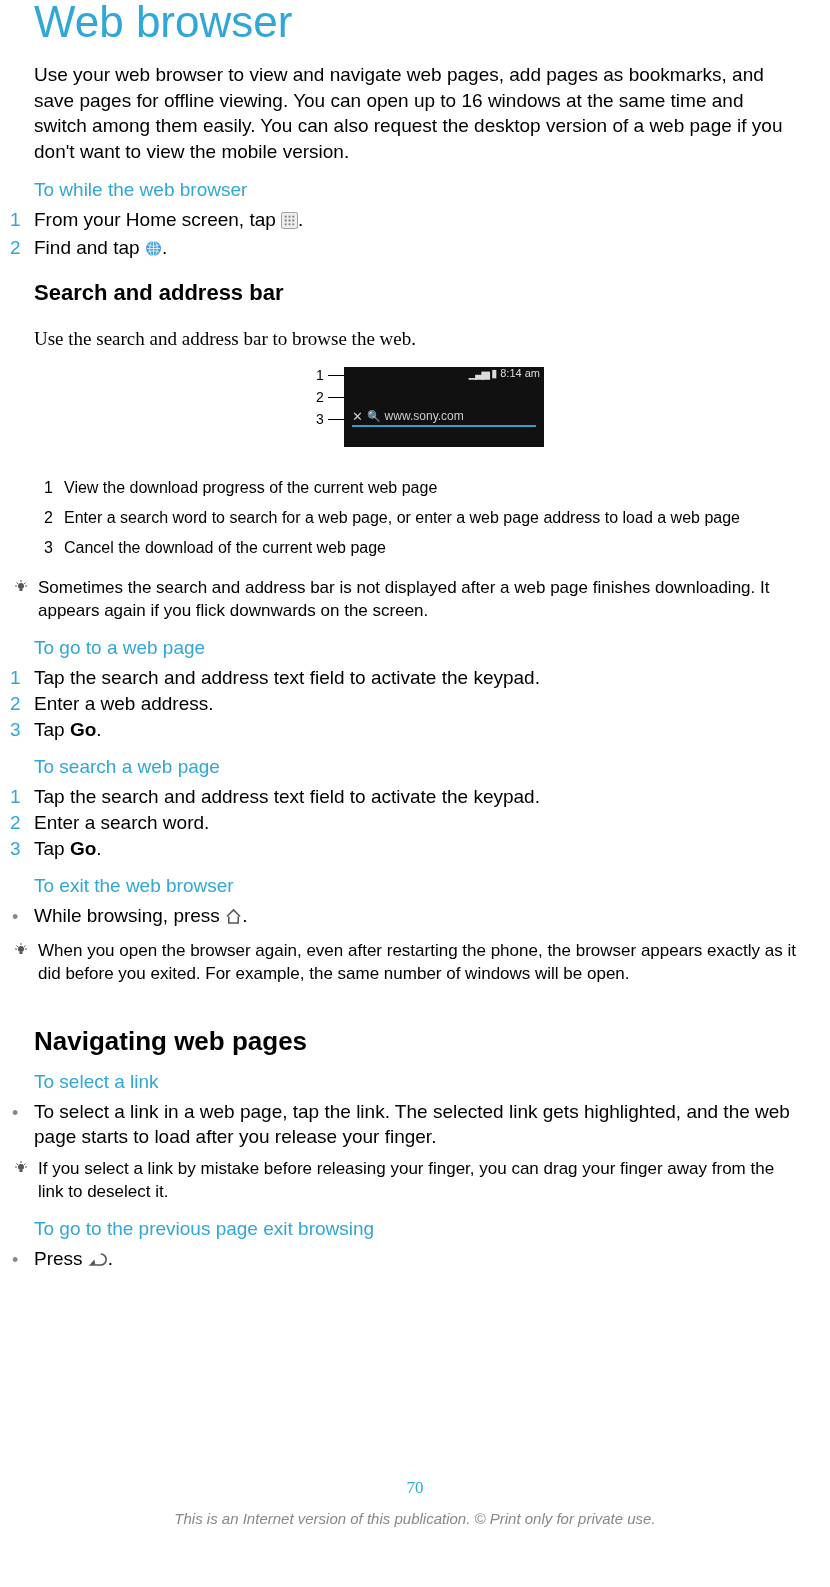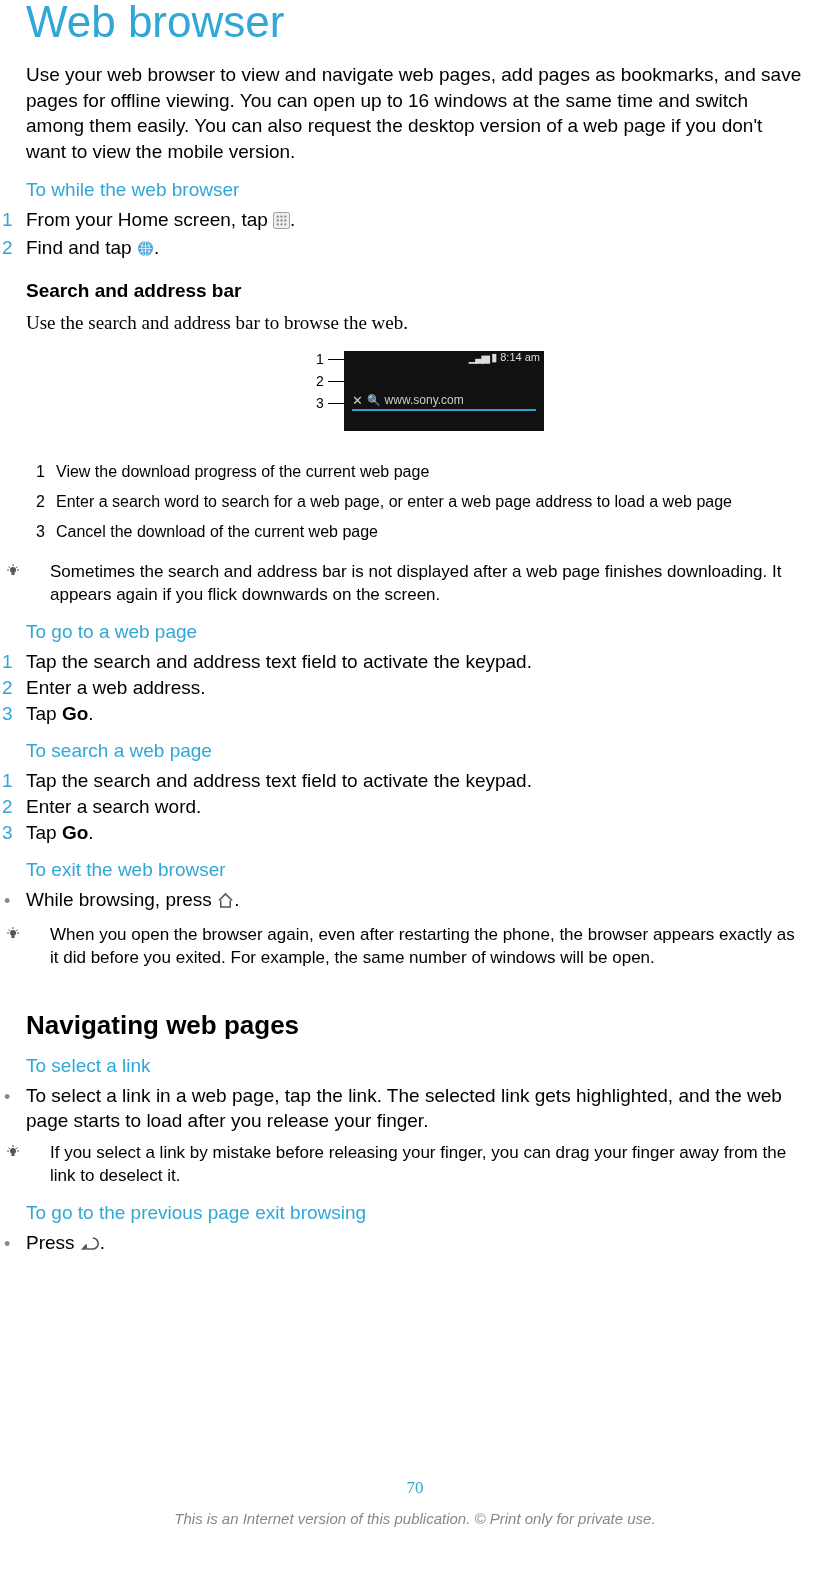--- a/index.html
+++ b/index.html
@@ -1,21 +1,21 @@
 <!DOCTYPE html>
 <html><head>
 <meta charset="utf-8">
 <style>
   * { box-sizing: border-box; margin: 0; padding: 0; }
   body {
     width: 830px; height: 1587px;
     font-family: Arial, Helvetica, sans-serif;
     color: #000; background: #fff; position: relative;
   }
-  .page { padding: 0 26px; }
+  .page { padding: 0 34px; }
   h1.main-title {
     color: #30a7d6; font-size: 44px; font-weight: 400;
     margin: 0 0 18px 0; line-height: 1;
   }
   p.intro {
     font-size: 19px; line-height: 1.35; margin: 0 0 14px 0;
   }
   .teal-sub {
     color: #30a7d6; font-size: 19px; font-weight: 400;
     margin: 14px 0 6px 0;
@@ -30,21 +30,21 @@
   .b-list li .dot {
     position: absolute; left: -22px; top: 2px; color: #888; font-size: 18px;
   }
   .inline-icon {
     display: inline-block; vertical-align: -3px;
   }
   h2.section {
     font-size: 26px; font-weight: bold; margin: 40px 0 14px 0;
   }
   h3.subsection {
-    font-size: 19px; font-weight: bold; margin: 16px 0 8px 0;
+    font-size: 22px; font-weight: bold; margin: 16px 0 20px 0;
   }
   p.body { font-size: 19px; line-height: 1.35; margin: 0 0 16px 0; font-family: Liberation Serif, serif; }
 
   
   .diagram { margin: 10px auto 14px auto; width: 258px; position: relative; height: 84px; }
   .phone-strip {
     position: absolute; right: 0; top: 0; width: 200px; height: 80px;
     background: #111;
   }
   .phone-strip .statusbar {
@@ -69,21 +69,21 @@
   .lead2 { left: 42px; top: 30px; width: 20px; }
   .lead3 { left: 42px; top: 52px; width: 20px; }
 
   .ref-table {
     margin: 16px 0 8px 10px; font-size: 16px; border-collapse: separate; border-spacing: 0 12px;
   }
   .ref-table td { vertical-align: top; }
   .ref-table td.k { width: 20px; padding-right: 8px; }
 
   .tip {
-    display: flex; gap: 28px; font-size: 17px; line-height: 1.35;
+    display: flex; gap: 8px; font-size: 17px; line-height: 1.35;
     margin: 8px 0 8px -22px;
   }
   .tip .tip-icon {
     flex: none; width: 18px; text-align: center; color:#444; padding-top:1px;
   }
   .tip .tip-body { flex: 1; }
 
   .bold { font-weight: bold; }
 
   .footer {

